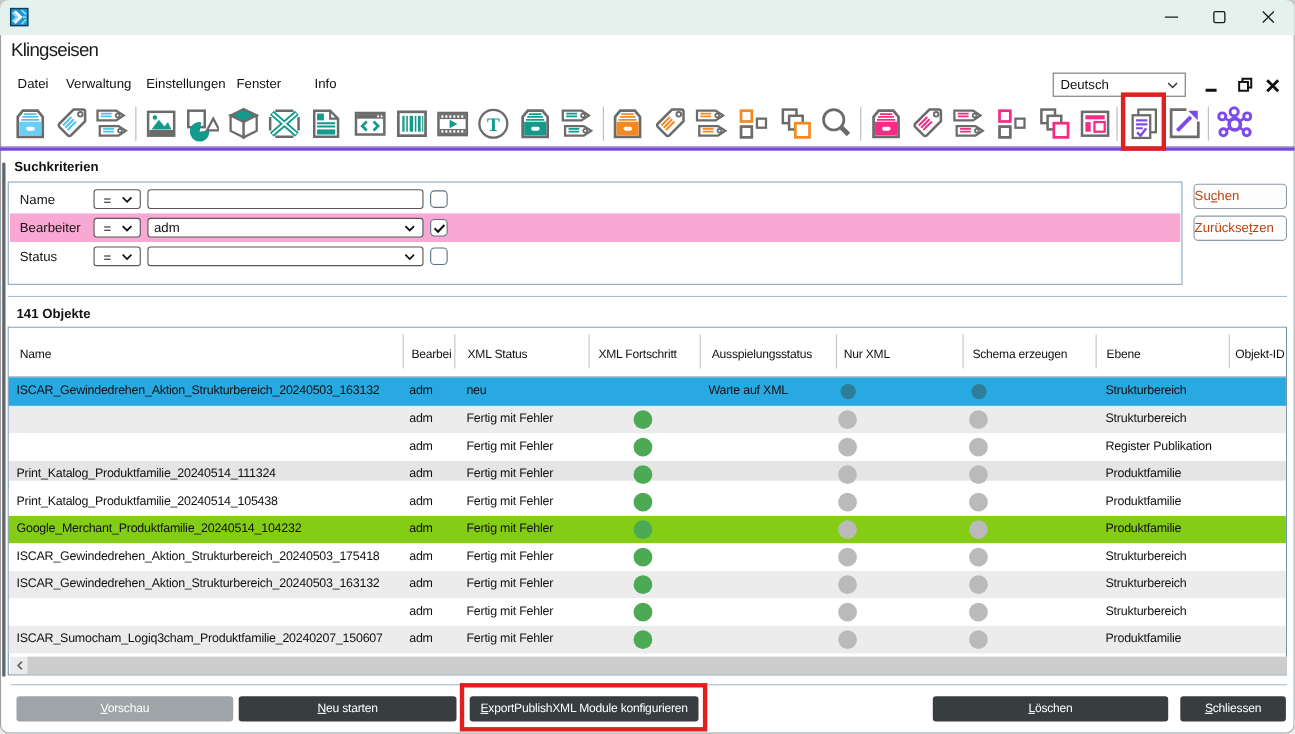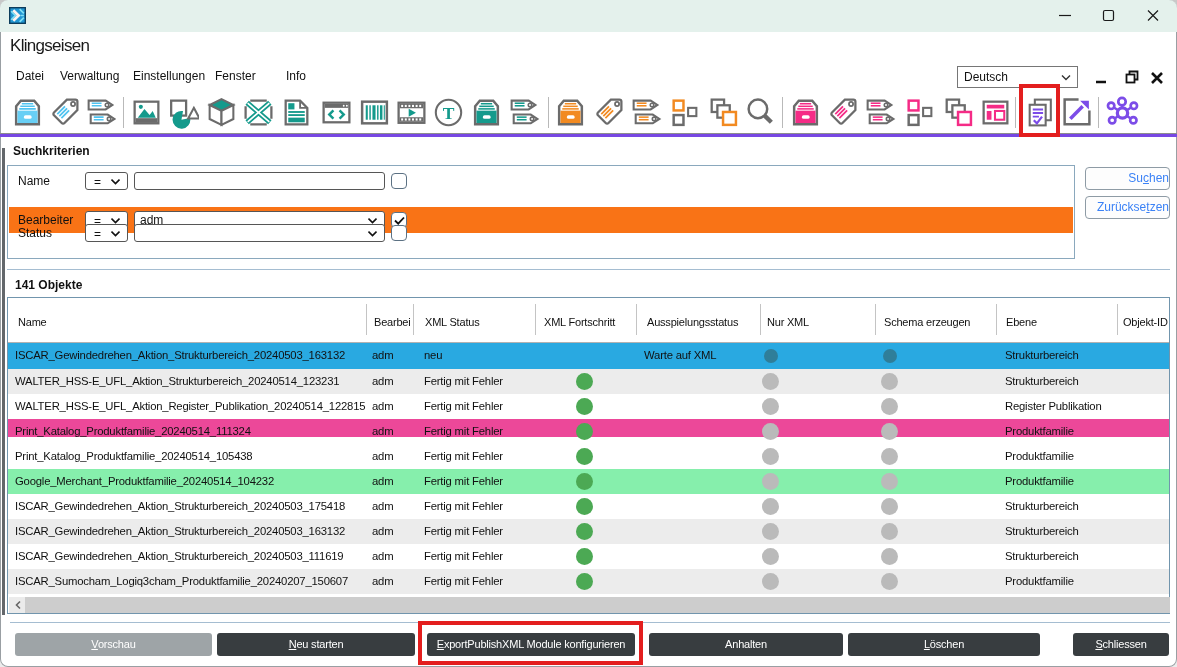--- a/index.html
+++ b/index.html
@@ -12,21 +12,21 @@
 .grayline{position:absolute;left:0;top:133px;width:100%;height:1px;background:#8d8d8d}
 .purpline{position:absolute;left:0;top:134px;width:100%;height:3px;background:#7747e3}
 .sk-label{position:absolute;left:13px;top:144px;font-size:12px;font-weight:bold;color:#111}
 .sk-panel{position:absolute;left:7px;top:165px;width:1068px;height:94px;border:1px solid #8aa8bd;background:#fff}
 .sk-row{position:absolute;left:1px;width:1064px;height:26px}
 .sk-lbl{position:absolute;left:9px;top:0;height:26px;line-height:26px;font-size:12px;color:#111}
 .eqsel{position:absolute;left:76px;top:4px;width:43px;height:18px;border:1px solid #565656;border-radius:3px;background:#fff;font-size:12px;color:#111}
 .eqsel span{position:absolute;left:8px;top:1px;line-height:16px}
 .fld{position:absolute;left:125px;top:4px;width:251px;height:18px;border:1px solid #565656;border-radius:3px;background:#fff;font-size:12px;color:#111;line-height:16px;padding-left:5px}
 .cb{position:absolute;left:382px;top:5px;width:16px;height:16px;border:1px solid #5c7183;border-radius:4px;background:#fff}
-.btn-light{position:absolute;left:1085px;width:85px;height:23px;border:1px solid #8e9ba5;border-radius:4px;background:#fdfdfd;font-size:12px;color:#3b82f6;text-align:right;line-height:21px}
+.btn-light{position:absolute;left:1085px;width:85px;height:23px;border:1px solid #8e9ba5;border-radius:4px;background:#fdfdfd;font-size:12px;color:#c2410c;text-align:left;line-height:21px}
 .objekte{position:absolute;left:15px;top:278px;font-size:12px;font-weight:bold;color:#111}
 .tbl{position:absolute;left:7px;top:297px;width:1163px;height:317px;border:1px solid #7195ad;background:#fff}
 .hdr{position:absolute;left:0;top:0;width:100%;height:44px;background:#fff}
 .hdr span{position:absolute;top:18px;font-size:11px;letter-spacing:-0.2px;color:#111;white-space:nowrap}
 .hsep{position:absolute;top:6px;width:1px;height:31px;background:#c4c4c4}
 .bluehr{position:absolute;left:0;top:44px;width:100%;height:1px;background:#b2b2b2}
 .row{position:absolute;left:0;width:1161px;height:25px;font-size:11.3px;letter-spacing:-0.2px;color:#111;white-space:nowrap}
 .row span{position:absolute;top:6px}
 .c-name{left:7px}.c-adm{left:364px}.c-st{left:416px}.c-warte{left:636px}.c-eb{left:997px}
 .dot{position:absolute;top:4px;width:17px;height:17px;border-radius:50%}
@@ -348,21 +348,21 @@
       <span class="sk-lbl">Name</span>
       <div class="eqsel">
           <span>=</span>
           <svg class="abs" style="right:7px;top:5px" width="9" height="8" viewBox="0 0 9 8">
             <path d="M0.5 1.5 L4.5 5.5 L8.5 1.5" stroke="#111" stroke-width="1.6" fill="none"></path>
           </svg>
         </div>
       <div class="fld"></div>
       <div class="cb"></div>
     </div>
-    <div class="sk-row" style="top:41px;background:#f97316">
+    <div class="sk-row" style="top:28px;background:#f9a8d4">
       <span class="sk-lbl">Bearbeiter</span>
       <div class="eqsel">
           <span>=</span>
           <svg class="abs" style="right:7px;top:5px" width="9" height="8" viewBox="0 0 9 8">
             <path d="M0.5 1.5 L4.5 5.5 L8.5 1.5" stroke="#111" stroke-width="1.6" fill="none"></path>
           </svg>
         </div>
       <div class="fld">adm<svg class="abs" style="right:7px;top:5px" width="9" height="8" viewBox="0 0 9 8">
             <path d="M0.5 1.5 L4.5 5.5 L8.5 1.5" stroke="#111" stroke-width="1.6" fill="none"></path>
           </svg></div>
@@ -415,60 +415,58 @@
         <div class="row" style="top:45px;height:26px;background:#29a9e1">
    <span class="c-name">ISCAR_Gewindedrehen_Aktion_Strukturbereich_20240503_163132</span>
           <span class="c-adm">adm</span>
           <span class="c-st">neu</span>
    <span class="c-warte">Warte auf XML</span>
    <div class="dot d2 " style="background:#2f7e99;width:14px;height:14px;left:756px;top:6px"></div>
           <div class="dot d3 " style="background:#2f7e99;width:14px;height:14px;left:875px;top:6px"></div>
           <span class="c-eb">Strukturbereich</span>
         </div>
         <div class="row" style="top:71px;height:25px;background:#ececec">
-   <span class="c-name">WALTER_HSS-E_UFL_Aktion_Strukturbereich_20240514_123231</span>
           <span class="c-adm">adm</span>
           <span class="c-st">Fertig mit Fehler</span>
 
    <div class="dot d1 green"></div>
           <div class="dot d2 gray" style=""></div>
           <div class="dot d3 gray" style=""></div>
           <span class="c-eb">Strukturbereich</span>
         </div>
         <div class="row" style="top:96px;height:25px;background:#fff">
-   <span class="c-name">WALTER_HSS-E_UFL_Aktion_Register_Publikation_20240514_122815</span>
           <span class="c-adm">adm</span>
           <span class="c-st">Fertig mit Fehler</span>
 
    <div class="dot d1 green"></div>
           <div class="dot d2 gray" style=""></div>
           <div class="dot d3 gray" style=""></div>
           <span class="c-eb">Register Publikation</span>
         </div>
-        <div class="row" style="top:121px;height:18px;background:#ec4899">
+        <div class="row" style="top:121px;height:18px;background:#e5e5e5">
    <span class="c-name">Print_Katalog_Produktfamilie_20240514_111324</span>
           <span class="c-adm">adm</span>
           <span class="c-st">Fertig mit Fehler</span>
 
    <div class="dot d1 green"></div>
           <div class="dot d2 gray" style=""></div>
           <div class="dot d3 gray" style=""></div>
           <span class="c-eb">Produktfamilie</span>
         </div>
         <div class="row" style="top:146px;height:25px;background:#fff">
    <span class="c-name">Print_Katalog_Produktfamilie_20240514_105438</span>
           <span class="c-adm">adm</span>
           <span class="c-st">Fertig mit Fehler</span>
 
    <div class="dot d1 green"></div>
           <div class="dot d2 gray" style=""></div>
           <div class="dot d3 gray" style=""></div>
           <span class="c-eb">Produktfamilie</span>
         </div>
-        <div class="row" style="top:171px;height:25px;background:#86efac">
+        <div class="row" style="top:171px;height:25px;background:#84cc16">
    <span class="c-name">Google_Merchant_Produktfamilie_20240514_104232</span>
           <span class="c-adm">adm</span>
           <span class="c-st">Fertig mit Fehler</span>
 
    <div class="dot d1 green"></div>
           <div class="dot d2 gray" style=""></div>
           <div class="dot d3 gray" style=""></div>
           <span class="c-eb">Produktfamilie</span>
         </div>
         <div class="row" style="top:196px;height:25px;background:#fff">
@@ -485,21 +483,20 @@
    <span class="c-name">ISCAR_Gewindedrehen_Aktion_Strukturbereich_20240503_163132</span>
           <span class="c-adm">adm</span>
           <span class="c-st">Fertig mit Fehler</span>
 
    <div class="dot d1 green"></div>
           <div class="dot d2 gray" style=""></div>
           <div class="dot d3 gray" style=""></div>
           <span class="c-eb">Strukturbereich</span>
         </div>
         <div class="row" style="top:246px;height:25px;background:#fff">
-   <span class="c-name">ISCAR_Gewindedrehen_Aktion_Strukturbereich_20240503_111619</span>
           <span class="c-adm">adm</span>
           <span class="c-st">Fertig mit Fehler</span>
 
    <div class="dot d1 green"></div>
           <div class="dot d2 gray" style=""></div>
           <div class="dot d3 gray" style=""></div>
           <span class="c-eb">Strukturbereich</span>
         </div>
         <div class="row" style="top:271px;height:25px;background:#ececec">
    <span class="c-name">ISCAR_Sumocham_Logiq3cham_Produktfamilie_20240207_150607</span>
@@ -518,18 +515,17 @@
           <path d="M7 1.5 L3.5 5 L7 8.5" stroke="#666" stroke-width="1.6" fill="none"></path>
         </svg>
     </div>
   </div>
   <div class="sepline"></div>
   <div class="abs" style="left:7px;top:269px;width:1163px;height:1px;background:#a5bdd1"></div>
 
   <div class="bbtn" style="left:15px;width:197px;background:#9ea4a7"><u>V</u>orschau</div>
   <div class="bbtn" style="left:427px;width:208px"><u>E</u>xportPublishXML Module konfigurieren</div>
   <div class="bbtn" style="left:217px;width:198px"><u>N</u>eu starten</div>
-  <div class="bbtn" style="left:649px;width:194px">Anhalten</div>
-  <div class="bbtn" style="left:848px;width:192px"><u>L</u>öschen</div>
+  <div class="bbtn" style="left:848px;width:214px"><u>L</u>öschen</div>
   <div class="bbtn" style="left:1073px;width:96px"><u>S</u>chliessen</div>
 </div>
 <div class="redrect" style="left:1019px;top:84px;width:41px;height:53px"></div>
 <div class="redrect" style="left:418px;top:621px;width:225px;height:44px"></div>
 
 </body></html>

